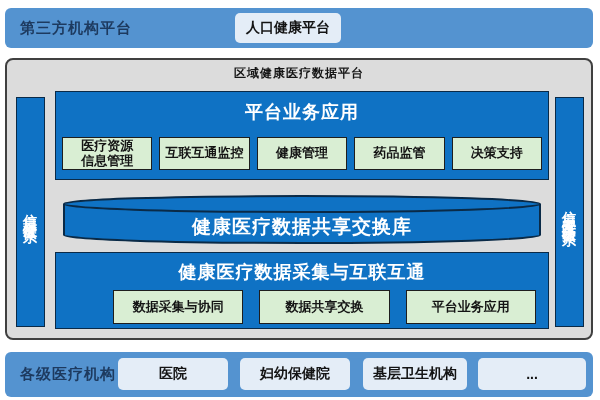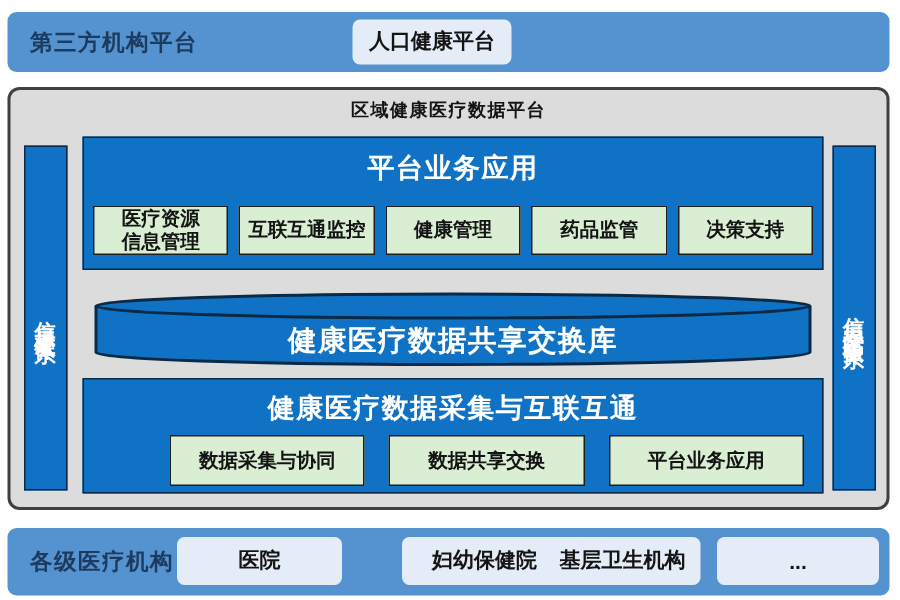--- a/index.html
+++ b/index.html
@@ -146,18 +146,18 @@
         <div class="green-box">数据采集与协同</div>
         <div class="green-box">数据共享交换</div>
         <div class="green-box">平台业务应用</div>
       </div>
     </div>
   </div>
 
   <div class="banner bottom">
     <div class="banner-label">各级医疗机构</div>
     <div class="lite-box" style="left:113px; width:110px;">医院</div>
-    <div class="lite-box" style="left:235px; width:110px;margin-left:28px;">妇幼保健院</div>
+    <div class="lite-box" style="left:235px; width:110px;">妇幼保健院</div>
     <div class="lite-box" style="left:358px; width:104px;">基层卫生机构</div>
     <div class="lite-box" style="left:473px; width:108px;">...</div>
   </div>
 
 </div>
 
 </body></html>

